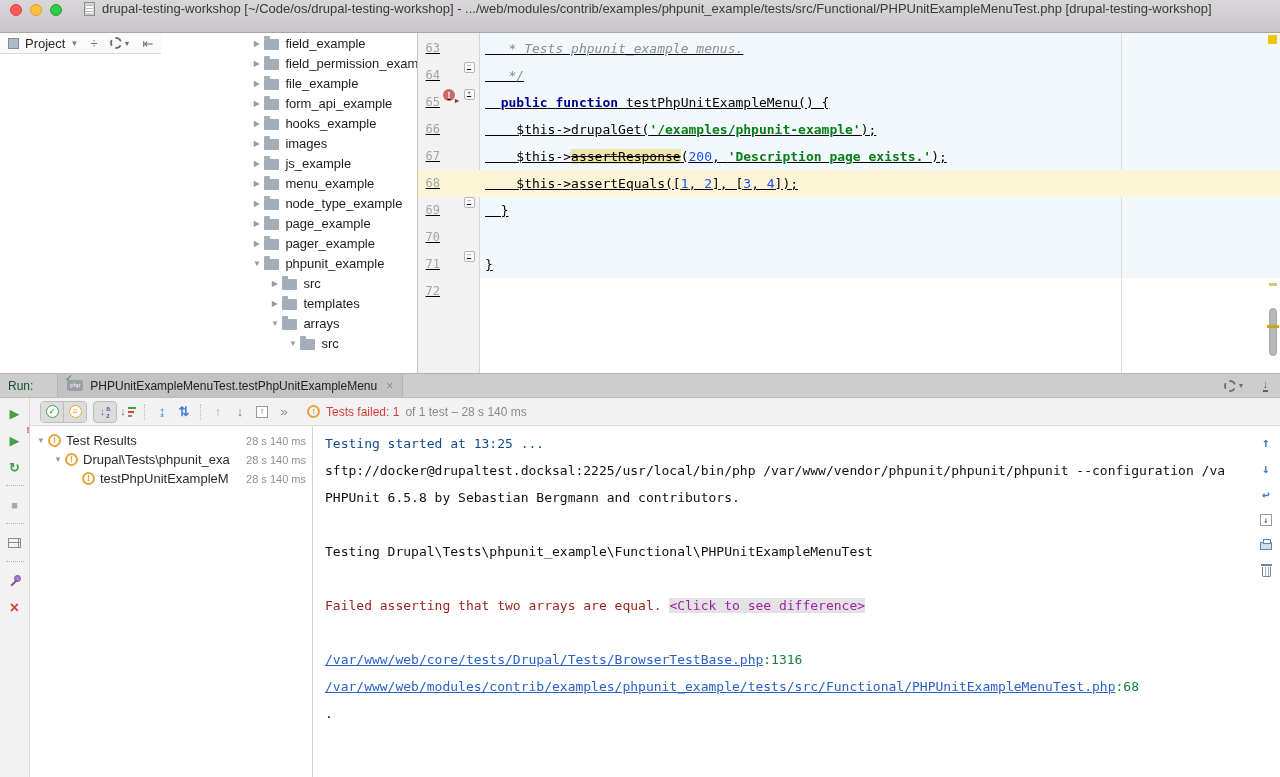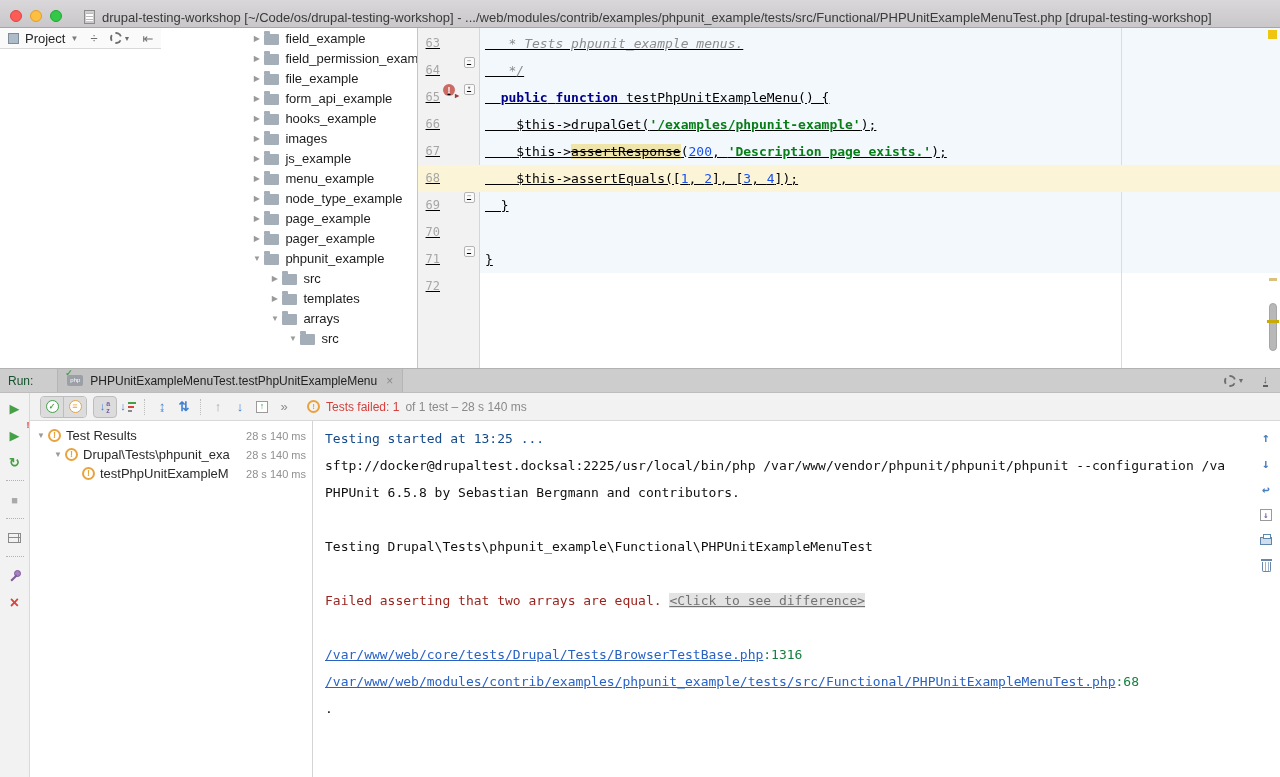--- a/index.html
+++ b/index.html
@@ -1,21 +1,21 @@
 <!DOCTYPE html>
 <html><head>
 <meta charset="utf-8">
 <style>
   html,body{margin:0;padding:0;width:1280px;height:777px;overflow:hidden;
     font-family:"Liberation Sans",sans-serif;background:#fff;}
   .window{width:1280px;height:777px;display:flex;flex-direction:column;}
 
   
   .titlebar{height:28px;flex:none;background:linear-gradient(#d9d7d9,#c9c7c9);
-    border-bottom:1px solid #a6a6a6;display:flex;align-items:flex-start;padding:10px 10px;box-sizing:border-box;}
+    border-bottom:1px solid #a6a6a6;display:flex;align-items:flex-end;padding:16px 10px;box-sizing:border-box;}
   .tl{width:12px;height:12px;border-radius:50%;margin-right:8px;box-sizing:border-box;}
   .tl.r{background:#fc5b57;border:1px solid #e0443e;}
   .tl.y{background:#fdbe41;border:1px solid #dea123;}
   .tl.g{background:#34c84a;border:1px solid #1aab29;}
   .doc-ico{width:11px;height:14px;background:#fdfdfd;border:1px solid #8a8a8a;margin:0 0 0 14px;
     box-sizing:border-box;background-image:repeating-linear-gradient(#fff 0 2px,#b9b9b9 2px 3px);background-clip:content-box;padding:2px 1px;}
   .title-text{font-size:13px;color:#3a3a3a;margin-left:7px;white-space:nowrap;}
 
   
   .main{height:340px;flex:none;display:flex;background:#fff;}
@@ -110,21 +110,21 @@
     color:#e8a33d;font-weight:bold;font-size:9px;line-height:9px;text-align:center;flex:none;margin:0 5px 0 2px;}
   .tt-label{color:#2b2b2b;white-space:nowrap;overflow:hidden;flex:1;}
   .tt-time{color:#919191;font-size:11px;flex:none;margin-left:4px;}
   .rp-console{flex:1;position:relative;background:#fff;overflow:hidden;padding:4px 0 0 12px;
     font:13px/27px "DejaVu Sans Mono",monospace;}
   .cl{white-space:pre;height:27px;}
   .cs-sys{color:#124a8c;}
   .cs-out{color:#101010;}
   .cs-err{color:#9c241e;}
   .cs-link{color:#2a62c4;text-decoration:underline;}
-  .cs-difflink{color:#737373;text-decoration:underline;background:#e3e3e3;}
+  .cs-difflink{color:#a21caf;background:#e3e3e3;}
   .cs-lineref{color:#15803d;}
   .console-icons{position:absolute;top:8px;right:5px;display:flex;flex-direction:column;align-items:center;gap:10px;}
   .console-icons .tbtn{width:18px;height:16px;}
 
   
   .hid{visibility:hidden;}
   .rel{position:relative;}
   .ov{position:absolute;top:-4px;right:-4px;color:#d9433d;font-size:9px;font-weight:bold;}
   .circ{width:13px;height:13px;border-radius:50%;border:1px solid #43a047;color:#43a047;font-size:8px;
     line-height:11px;text-align:center;box-sizing:border-box;background:#fff;font-weight:bold;}

